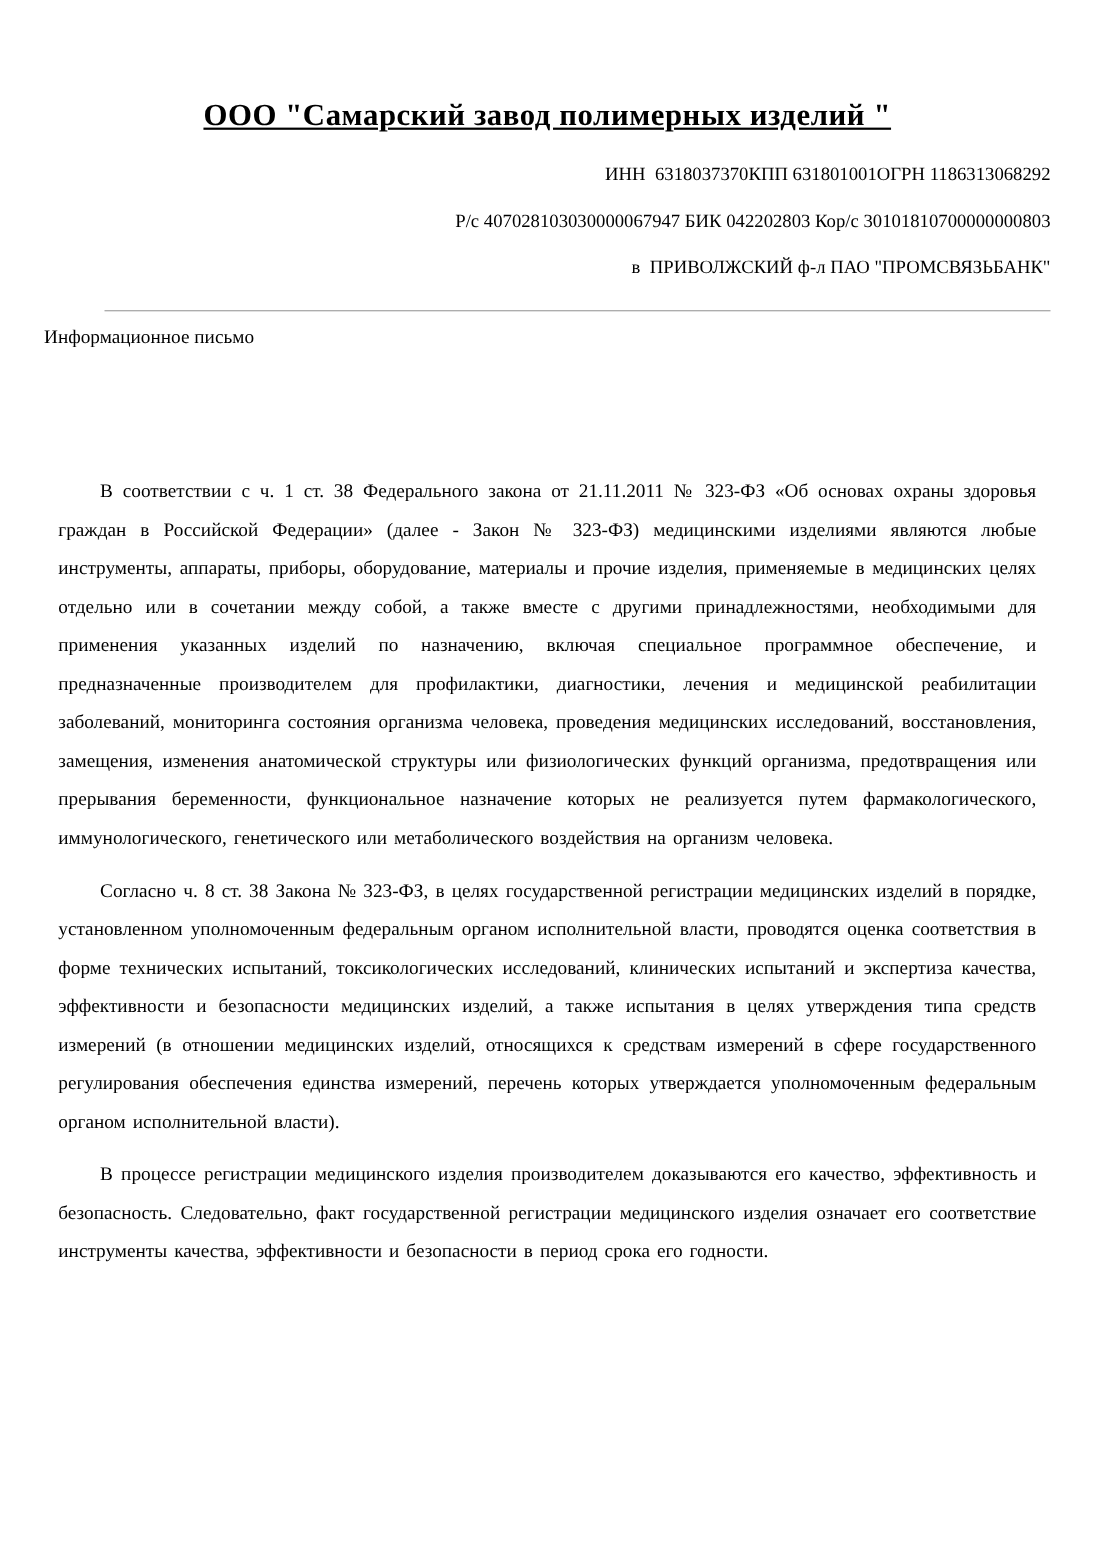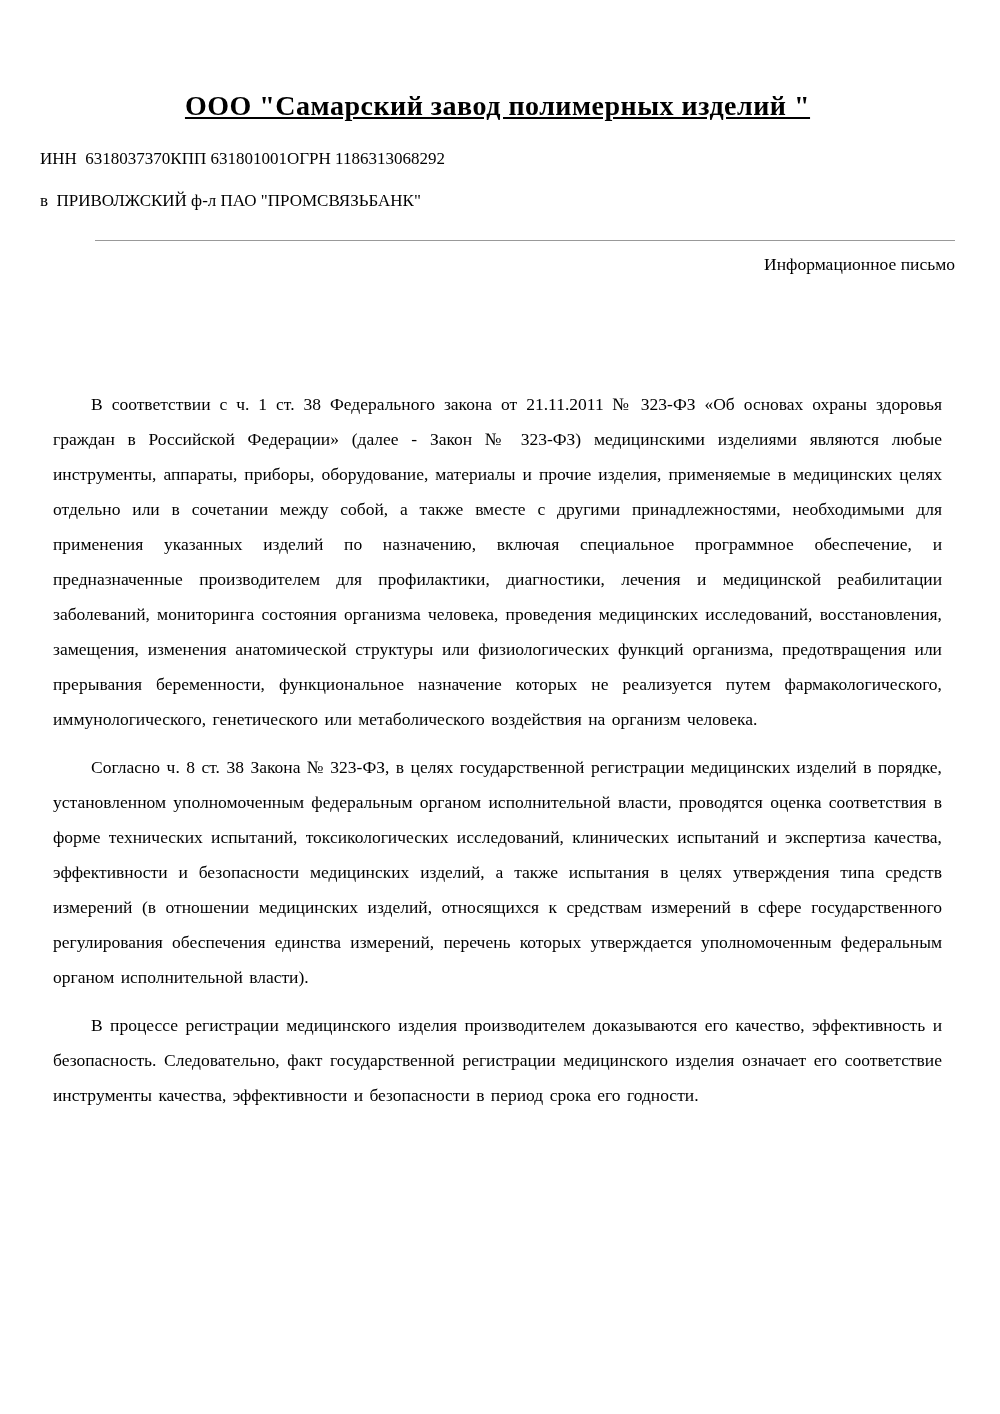--- a/index.html
+++ b/index.html
@@ -24,33 +24,33 @@
   .company {
     margin: 0 0 26px 0;
     text-align: center;
     font-size: 28px;
     font-weight: bold;
     text-decoration: underline;
     letter-spacing: 0.5px;
   }
   .head-line {
     margin: 12px 0 21px 0;
-    text-align: left;
+    text-align: right;
     font-size: 17px;
     line-height: 21px;
     white-space: pre-wrap;
   }
   .divider {
     border: none;
     border-top: 1px solid #999999;
     margin: 29px 0 12px 55px;
   }
   .doc-type {
     margin: 0;
-    text-align: right;
+    text-align: left;
     font-size: 17.5px;
     line-height: 22px;
   }
   .body-text {
     margin-top: 112px;
   }
   .para {
     margin: 13px;
     font-size: 17.5px;
     line-height: 35px;
@@ -63,20 +63,21 @@
 <body>
 
 <div class="page">
 
   <header>
     <h1 class="company">ООО "Самарский завод полимерных изделий "</h1>
 
     <p class="head-line">ИНН  6318037370КПП 631801001ОГРН 1186313068292</p>
 
 
+    <p class="head-line">Р/с 407028103030000067947 БИК 042202803 Кор/с 30101810700000000803</p>
 
     <p class="head-line">в  ПРИВОЛЖСКИЙ ф-л ПАО "ПРОМСВЯЗЬБАНК"</p>
   </header>
 
   <hr class="divider">
 
   <p class="doc-type">Информационное письмо</p>
 
   <main class="body-text">
     <p class="para">В соответствии с ч. 1 ст. 38 Федерального закона от 21.11.2011 № 323-ФЗ «Об основах охраны здоровья граждан в Российской Федерации» (далее - Закон № 323-ФЗ) медицинскими изделиями являются любые инструменты, аппараты, приборы, оборудование, материалы и прочие изделия, применяемые в медицинских целях отдельно или в сочетании между собой, а также вместе с другими принадлежностями, необходимыми для применения указанных изделий по назначению, включая специальное программное обеспечение, и предназначенные производителем для профилактики, диагностики, лечения и медицинской реабилитации заболеваний, мониторинга состояния организма человека, проведения медицинских исследований, восстановления, замещения, изменения анатомической структуры или физиологических функций организма, предотвращения или прерывания беременности, функциональное назначение которых не реализуется путем фармакологического, иммунологического, генетического или метаболического воздействия на организм человека.</p>

